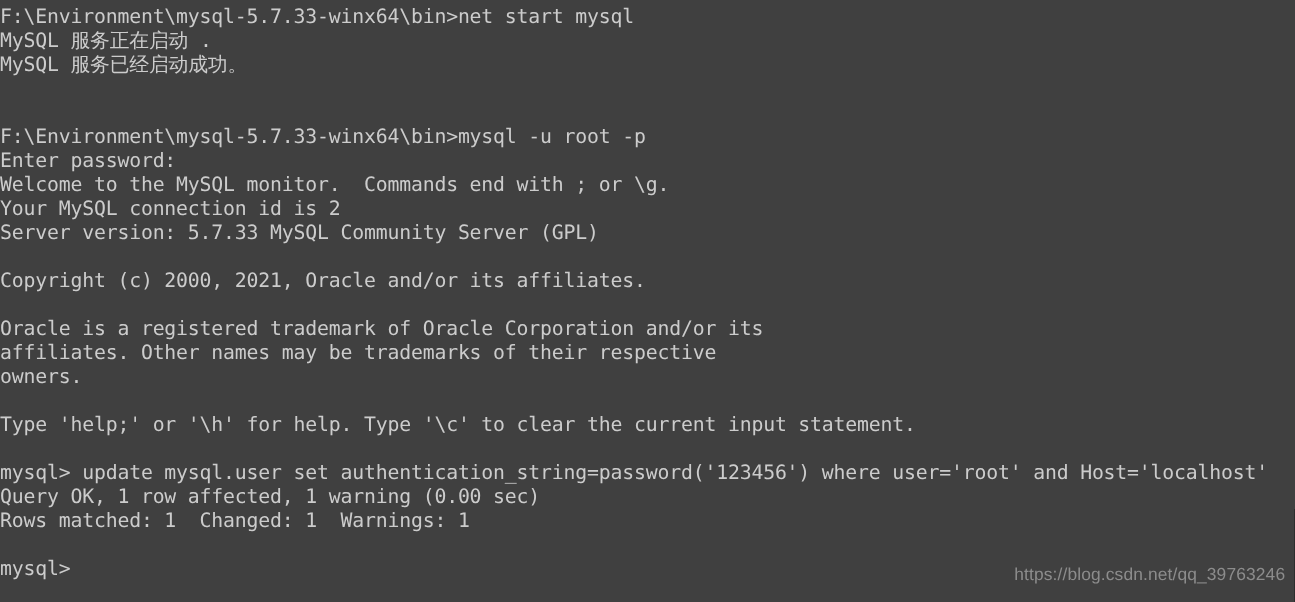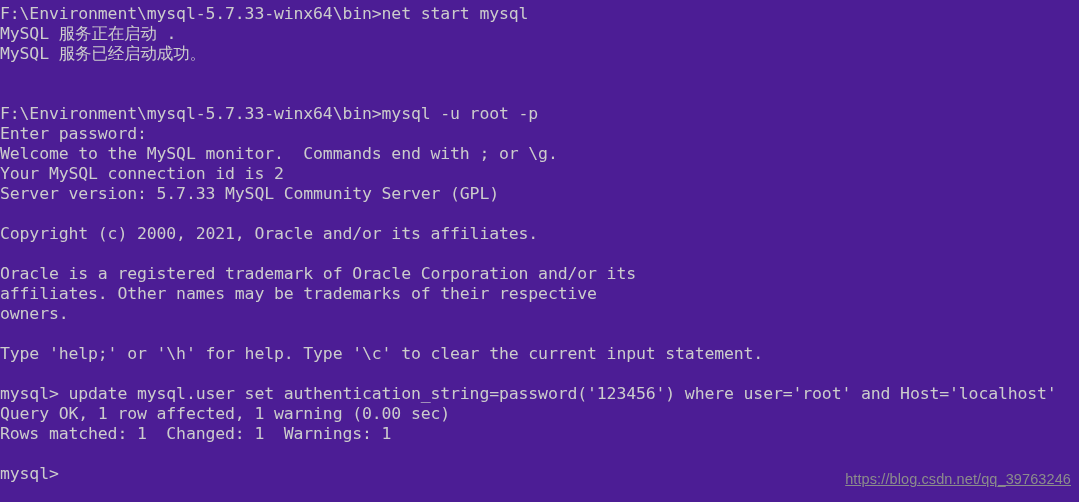--- a/index.html
+++ b/index.html
@@ -4,21 +4,21 @@
 <style>
   html, body {
     margin: 0;
     padding: 0;
     background: #0c0c0c;
   }
   #console-window {
     position: relative;
     width: 1079px;
     height: 502px;
-    background: #4c1d95;
+    background: #404040;
     overflow: hidden;
     font-family: "DejaVu Sans Mono", "Liberation Mono", monospace;
   }
   #terminal-output {
     position: absolute;
     left: 0;
     top: 4px;
     width: 1079px;
     white-space: pre;
     font-family: "DejaVu Sans Mono", "Liberation Mono", monospace;
@@ -39,21 +39,20 @@
   #watermark {
     position: absolute;
     right: 8px;
     top: 470px;
     font-family: "Liberation Sans", "DejaVu Sans", sans-serif;
     font-size: 14.5px;
     line-height: 18px;
     color: #8c8c8c;
     letter-spacing: 0.1px;
     white-space: pre;
-    text-decoration: underline;
   }
 </style>
 </head>
 <body>
 
 <div id="console-window">
 
   <div id="terminal-output"><div class="term-line">F:\Environment\mysql-5.7.33-winx64\bin&gt;net start mysql</div><div class="term-line">MySQL 服务正在启动 .</div><div class="term-line">MySQL 服务已经启动成功。</div><div class="term-line blank">&nbsp;</div><div class="term-line blank">&nbsp;</div><div class="term-line">F:\Environment\mysql-5.7.33-winx64\bin&gt;mysql -u root -p</div><div class="term-line">Enter password:</div><div class="term-line">Welcome to the MySQL monitor.  Commands end with ; or \g.</div><div class="term-line">Your MySQL connection id is 2</div><div class="term-line">Server version: 5.7.33 MySQL Community Server (GPL)</div><div class="term-line blank">&nbsp;</div><div class="term-line">Copyright (c) 2000, 2021, Oracle and/or its affiliates.</div><div class="term-line blank">&nbsp;</div><div class="term-line">Oracle is a registered trademark of Oracle Corporation and/or its</div><div class="term-line">affiliates. Other names may be trademarks of their respective</div><div class="term-line">owners.</div><div class="term-line blank">&nbsp;</div><div class="term-line">Type 'help;' or '\h' for help. Type '\c' to clear the current input statement.</div><div class="term-line blank">&nbsp;</div><div class="term-line">mysql&gt; update mysql.user set authentication_string=password('123456') where user='root' and Host='localhost'</div><div class="term-line">Query OK, 1 row affected, 1 warning (0.00 sec)</div><div class="term-line">Rows matched: 1  Changed: 1  Warnings: 1</div><div class="term-line blank">&nbsp;</div><div class="term-line">mysql&gt;</div></div>
 
   <div id="watermark">https://blog.csdn.net/qq_39763246</div>

